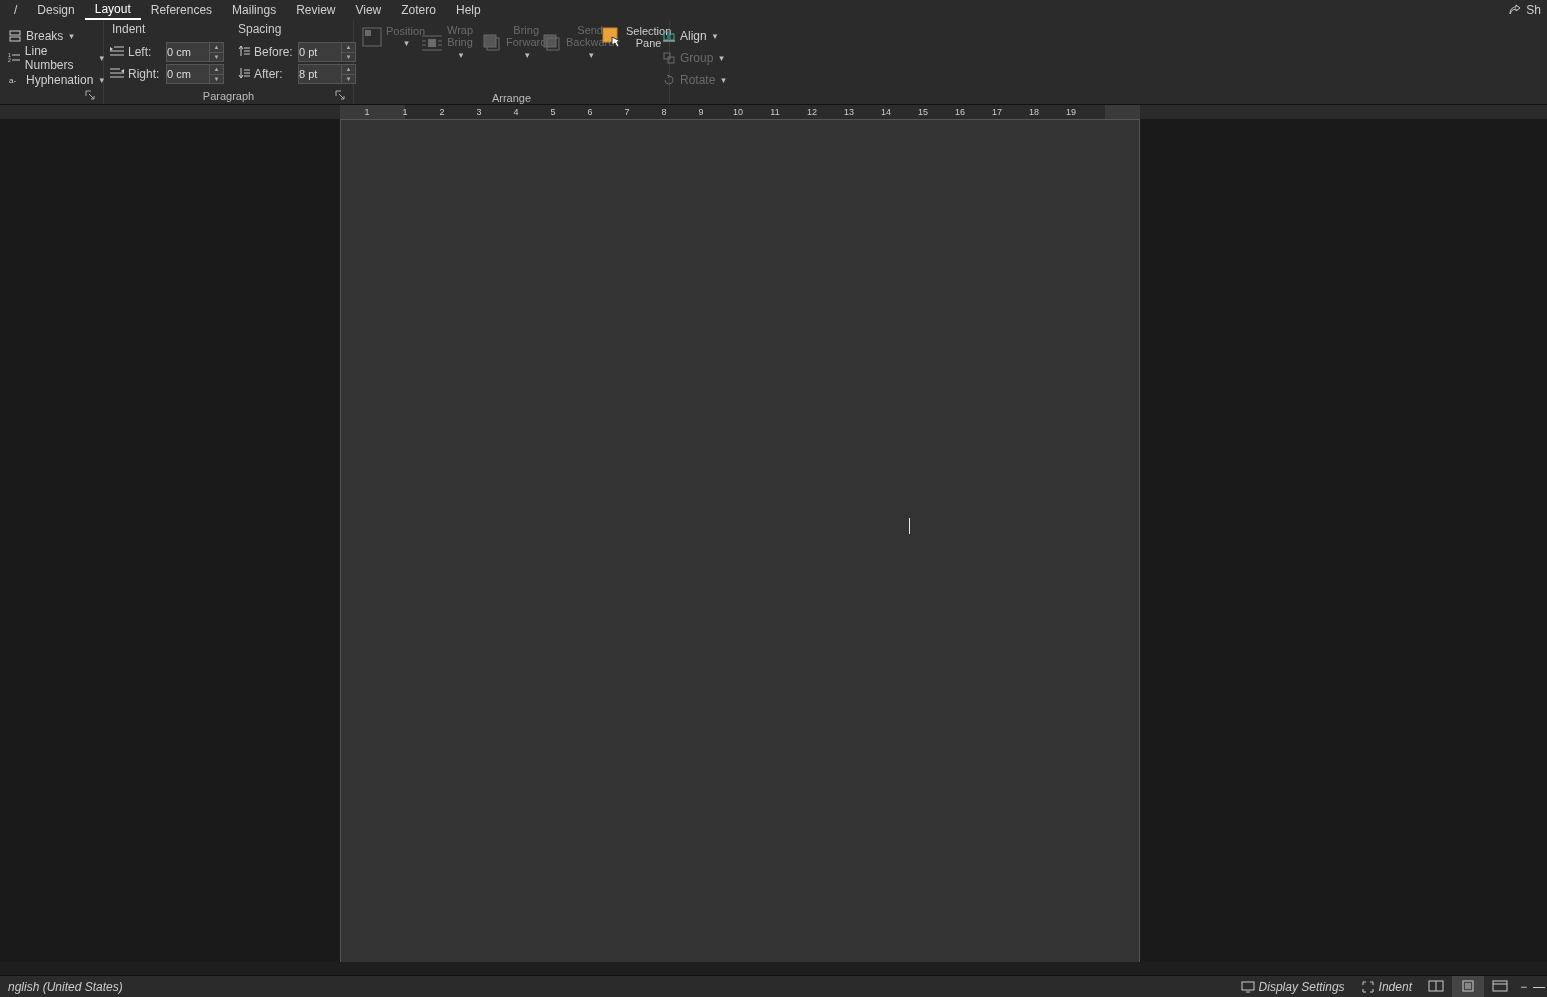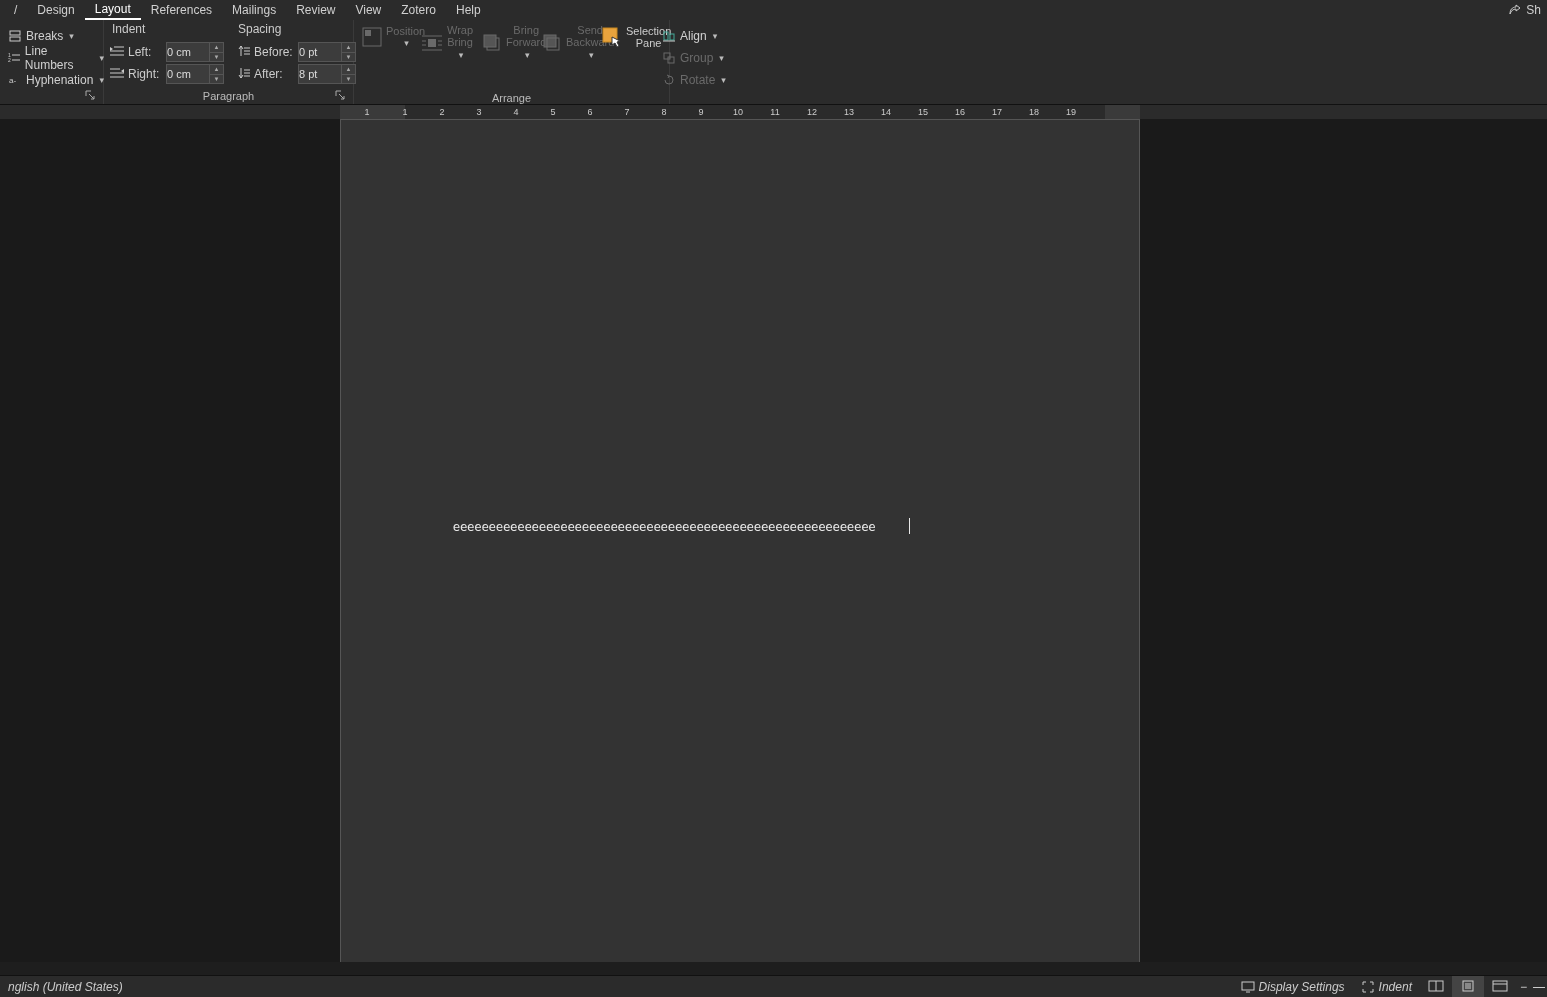--- a/index.html
+++ b/index.html
@@ -356,21 +356,20 @@
       <span class="tick" style="left: 583px;">15</span>
       <span class="tick" style="left: 620px;">16</span>
       <span class="tick" style="left: 657px;">17</span>
       <span class="tick" style="left: 694px;">18</span>
       <span class="tick" style="left: 731px;">19</span>
     </div>
 </div>
 
 <div class="workspace">
   <div class="page">
-    <div class="doc-text">eeeeeeeeeeeeeeeeeeeeeeeeeeeeeeeeeeeeeeeeeeeeeeeeeeeeeeeeeee</div>
     <div class="cursor-caret"></div>
   </div>
 </div>
 
 <div class="statusbar">
   <div class="status-left status-item">nglish (United States)</div>
   <div class="status-spacer"></div>
   <div class="status-item">
     <span class="mini-icon">
         <svg width="14" height="12" viewBox="0 0 14 12">

